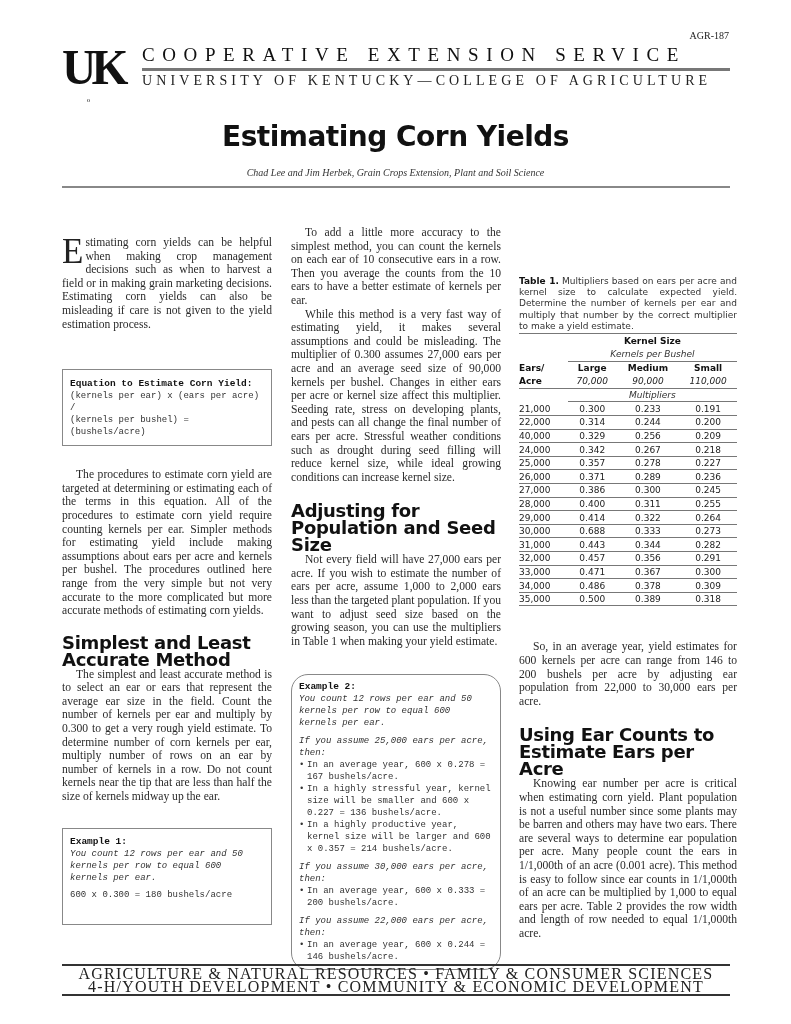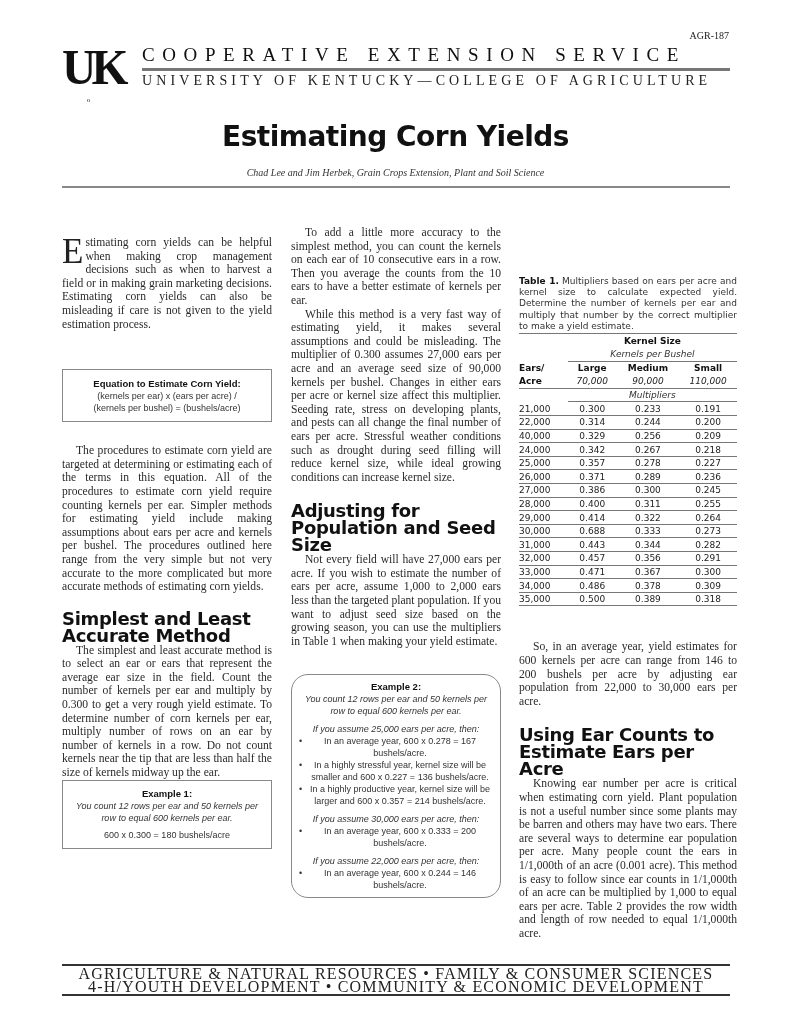--- a/index.html
+++ b/index.html
@@ -18,21 +18,21 @@
   .title { position: absolute; top: 120px; left: 0; width: 791px; text-align: center; font-family: "DejaVu Sans", sans-serif; font-weight: bold; font-size: 28px; letter-spacing: -0.5px; color: #111; }
   .authors { position: absolute; top: 167px; left: 0; width: 791px; text-align: center; font-style: italic; font-size: 10px; color: #333; }
   .title-rule { position: absolute; top: 186px; left: 62px; width: 668px; height: 2px; background: #888; }
 
   .col { position: absolute; font-size: 11.6px; line-height: 13.6px; text-align: justify; color: #2a2a2a; }
   .col p { margin: 0; }
   .indent { text-indent: 14px; }
 
   .dropcap { float: left; font-size: 35px; line-height: 28px; margin: 2px 2px 0 0; color: #222; }
 
-  .box { border: 1.5px solid #888; font-family: Liberation Sans, sans-serif; font-size: 9px; line-height: 12px; color: #333; text-align: center; }
+  .box { border: 1.5px solid #888; font-family: Liberation Mono, monospace; font-size: 9px; line-height: 12px; color: #333; text-align: left; }
   .box .bh { font-weight: bold; color: #111; font-size: 9.5px; }
   .box .it { font-style: italic; }
   .box ul { list-style: none; }
   .box li { position: relative; padding-left: 8px; }
   .box li::before { content: "•"; position: absolute; left: 0; }
   .box .gap { height: 6px; }
 
   h2 { font-family: "DejaVu Sans", sans-serif; font-weight: bold; font-size: 18px; line-height: 17px; color: #111; text-align: left; letter-spacing: -0.3px; }
 
   .tcap { font-family: "DejaVu Sans", sans-serif; font-size: 9px; line-height: 11.2px; color: #333; text-align: justify; }
@@ -73,21 +73,21 @@
     <div class="bh">Equation to Estimate Corn Yield:</div>
     <div>(kernels per ear) x (ears per acre) /</div>
     <div>(kernels per bushel) = (bushels/acre)</div>
   </div>
 
   <p class="indent" style="margin-top:22px;">The procedures to estimate corn yield are targeted at determining or estimating each of the terms in this equation. All of the procedures to estimate corn yield require counting kernels per ear. Simpler methods for estimating yield include making assumptions about ears per acre and kernels per bushel. The procedures outlined here range from the very simple but not very accurate to the more complicated but more accurate methods of estimating corn yields.</p>
 
   <h2 style="margin-top:16px;">Simplest and Least Accurate Method</h2>
   <p class="indent">The simplest and least accurate method is to select an ear or ears that represent the average ear size in the field. Count the number of kernels per ear and multiply by 0.300 to get a very rough yield estimate. To determine number of corn kernels per ear, multiply number of rows on an ear by number of kernels in a row. Do not count kernels near the tip that are less than half the size of kernels midway up the ear.</p>
 
-  <div class="box" style="padding:7px 7px 7px 7px;">
+  <div class="box" style="margin-top:24px; padding:7px 7px 23px 7px;">
     <div class="bh">Example 1:</div>
     <div class="it">You count 12 rows per ear and 50 kernels per row to equal 600 kernels per ear.</div>
     <div style="margin-top:5px;">600 x 0.300 = 180 bushels/acre</div>
   </div>
 </div>
 
 <div class="col" style="left:291px; top:226px; width:210px;">
   <p class="indent">To add a little more accuracy to the simplest method, you can count the kernels on each ear of 10 consecutive ears in a row. Then you average the counts from the 10 ears to have a better estimate of kernels per ear.</p>
   <p class="indent">While this method is a very fast way of estimating yield, it makes several assumptions and could be misleading. The multiplier of 0.300 assumes 27,000 ears per acre and an average seed size of 90,000 kernels per bushel. Changes in either ears per acre or kernel size affect this multiplier. Seeding rate, stress on developing plants, and pests can all change the final number of ears per acre. Stressful weather conditions such as drought during seed filling will reduce kernel size, while ideal growing conditions can increase kernel size.</p>
 

